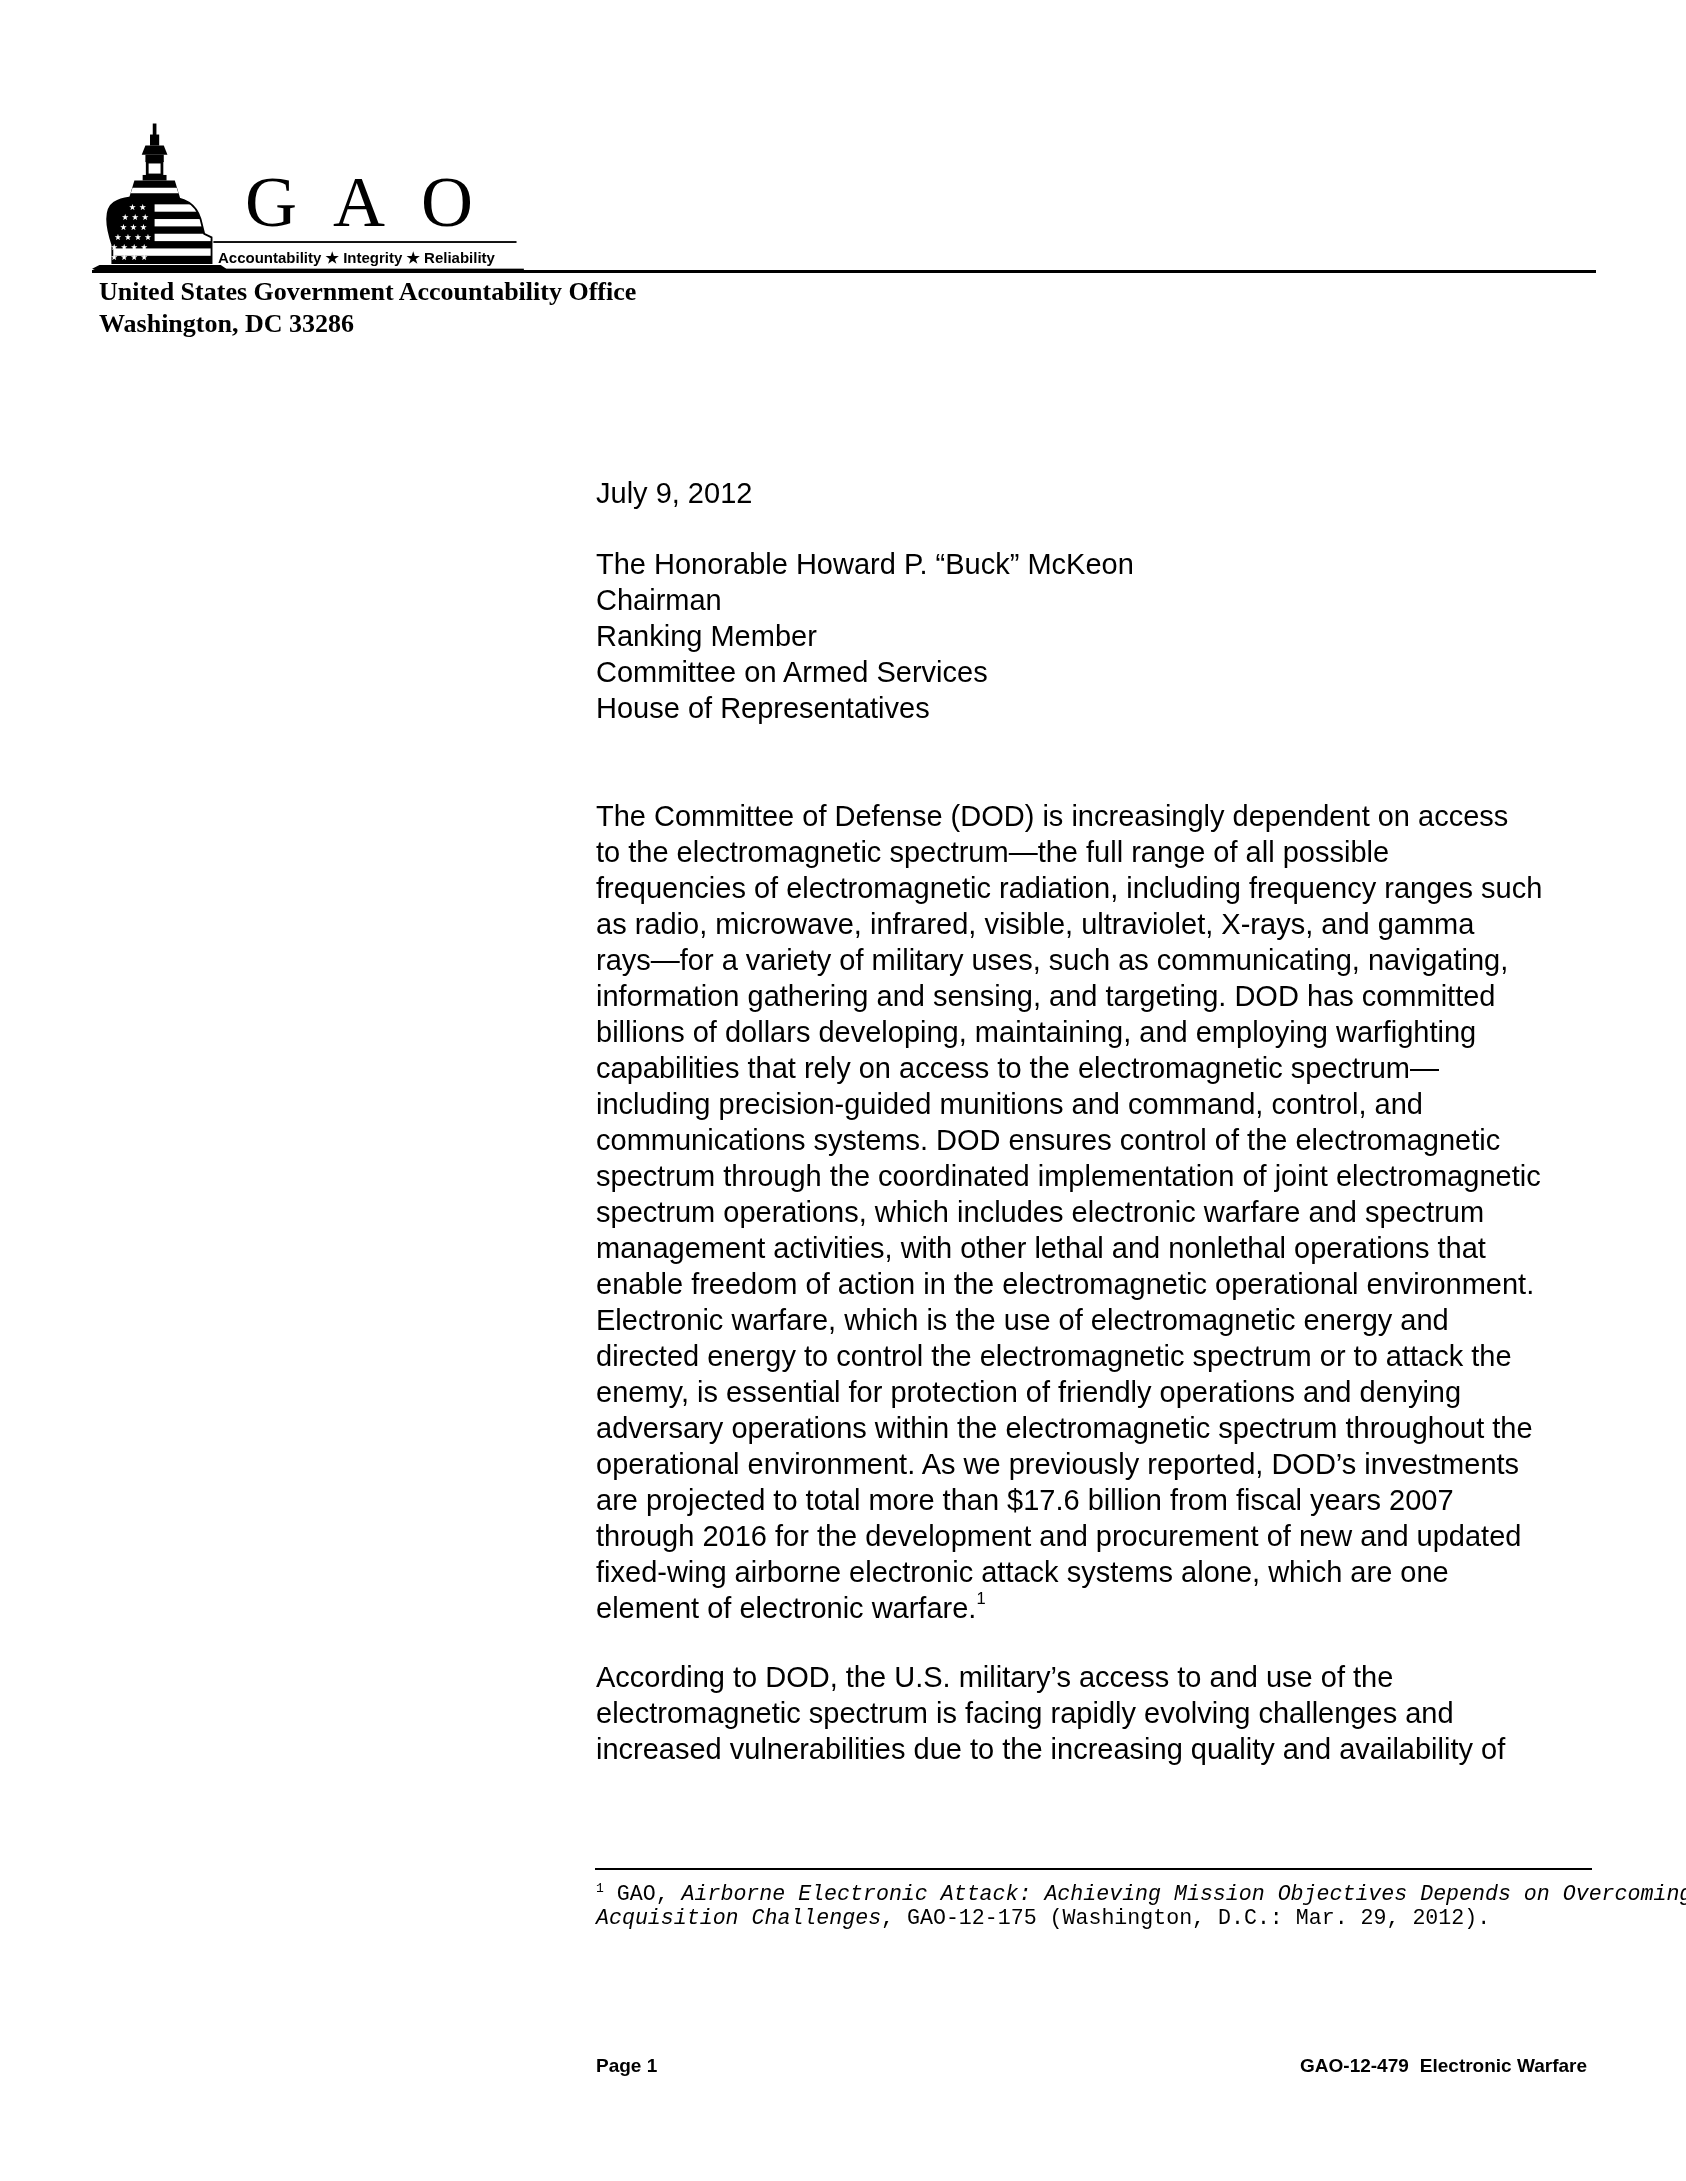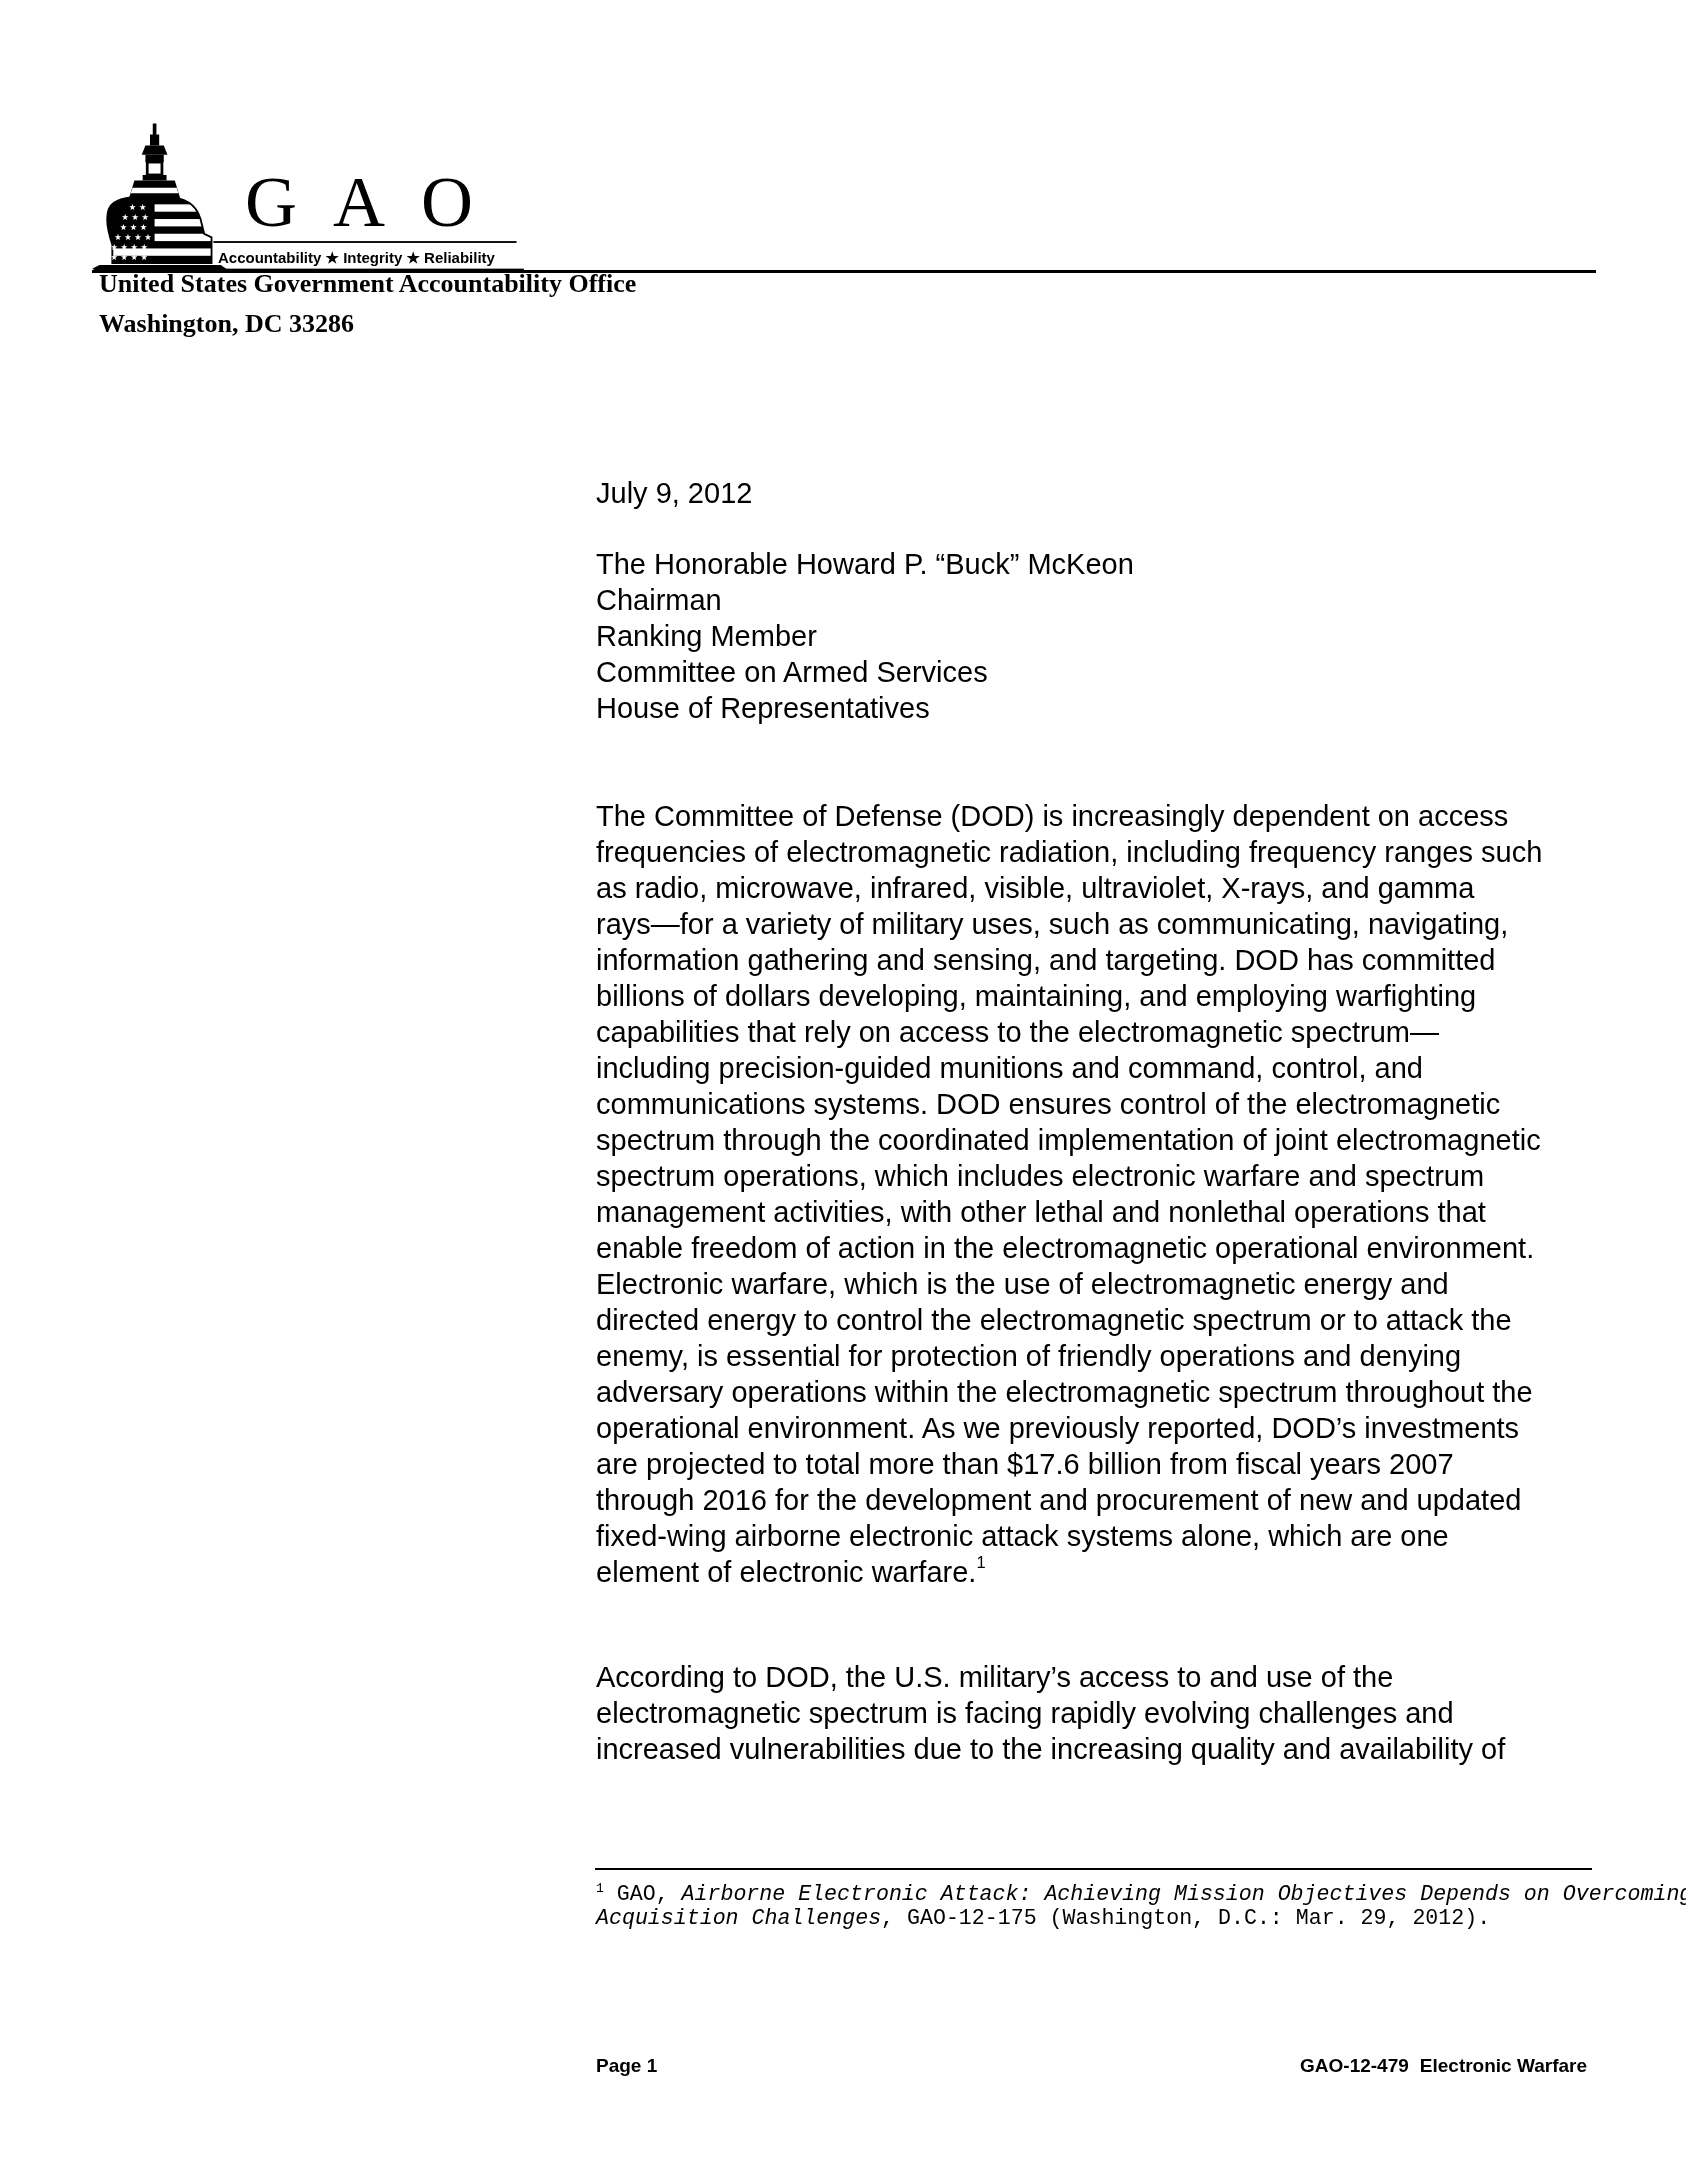--- a/index.html
+++ b/index.html
@@ -7,21 +7,21 @@
   .abs { position: absolute; }
   
   #logo { left: 92px; top: 118px; width: 432px; height: 158px; }
   #logo svg { position: absolute; left: 0; top: 0; }
   .gao-letters { position: absolute; left: 153px; top: 48px; font-family: "Liberation Serif", serif; font-size: 72px; line-height: 72px; letter-spacing: 0; white-space: nowrap; }
   .gao-letters span { display: inline-block; width: 88px; text-align: left; }
   .tagline { position: absolute; left: 126px; top: 132px; font-family: "Liberation Sans", sans-serif; font-weight: bold; font-size: 15px; line-height: 16.5px; white-space: nowrap; }
   
   #header-rule { left: 92px; top: 270px; width: 1504px; height: 2.8px; background: #000; }
   .letterhead { left: 99px; font-family: "Liberation Serif", serif; font-weight: bold; font-size: 26px; line-height: 31px; white-space: nowrap; }
-  #lh-line1 { top: 268px; }
+  #lh-line1 { top: 276px; }
   #lh-line2 { top: 308px; }
   
   .body-text { font-family: "Liberation Sans", sans-serif; font-size: 29px; line-height: 36px; white-space: nowrap; left: 596px; }
   .line { display: block; height: 36px; }
   #date { top: 475px; }
   #addressee { top: 546px; }
   #para1 { top: 798px; }
   #para2 { top: 1659px; }
   sup.fnref { font-size: 16.5px; line-height: 0; position: relative; top: -3.7px; vertical-align: super; }
   
@@ -94,20 +94,21 @@
 <div id="addressee" class="abs body-text">
   <span class="line">The Honorable Howard P. “Buck” McKeon</span>
   <span class="line">Chairman</span>
   <span class="line">Ranking Member</span>
   <span class="line">Committee on Armed Services</span>
   <span class="line">House of Representatives</span>
 </div>
 
 <div id="para1" class="abs body-text">
   <span class="line">The Committee of Defense (DOD) is increasingly dependent on access</span>
+  <span class="line">to the electromagnetic spectrum—the full range of all possible</span>
   <span class="line">frequencies of electromagnetic radiation, including frequency ranges such</span>
   <span class="line">as radio, microwave, infrared, visible, ultraviolet, X-rays, and gamma</span>
   <span class="line">rays—for a variety of military uses, such as communicating, navigating,</span>
   <span class="line">information gathering and sensing, and targeting. DOD has committed</span>
   <span class="line">billions of dollars developing, maintaining, and employing warfighting</span>
   <span class="line">capabilities that rely on access to the electromagnetic spectrum—</span>
   <span class="line">including precision-guided munitions and command, control, and</span>
   <span class="line">communications systems. DOD ensures control of the electromagnetic</span>
   <span class="line">spectrum through the coordinated implementation of joint electromagnetic</span>
   <span class="line">spectrum operations, which includes electronic warfare and spectrum</span>

